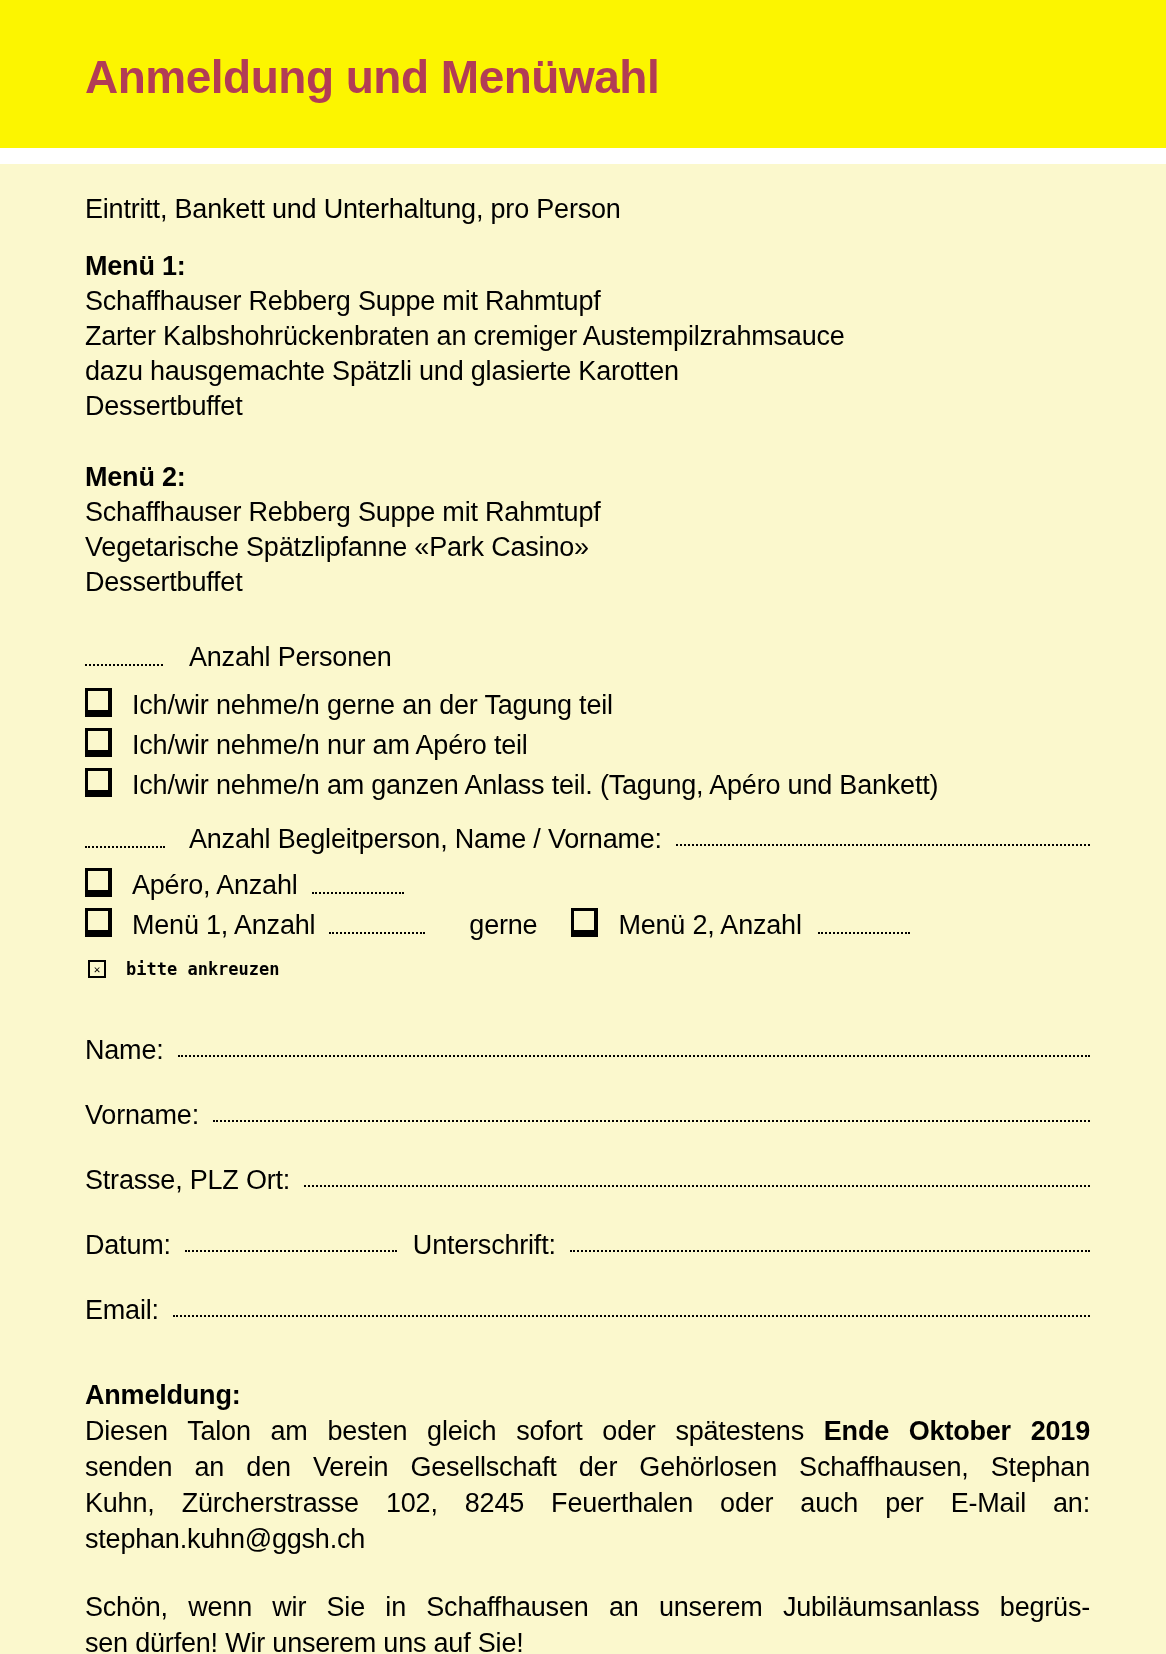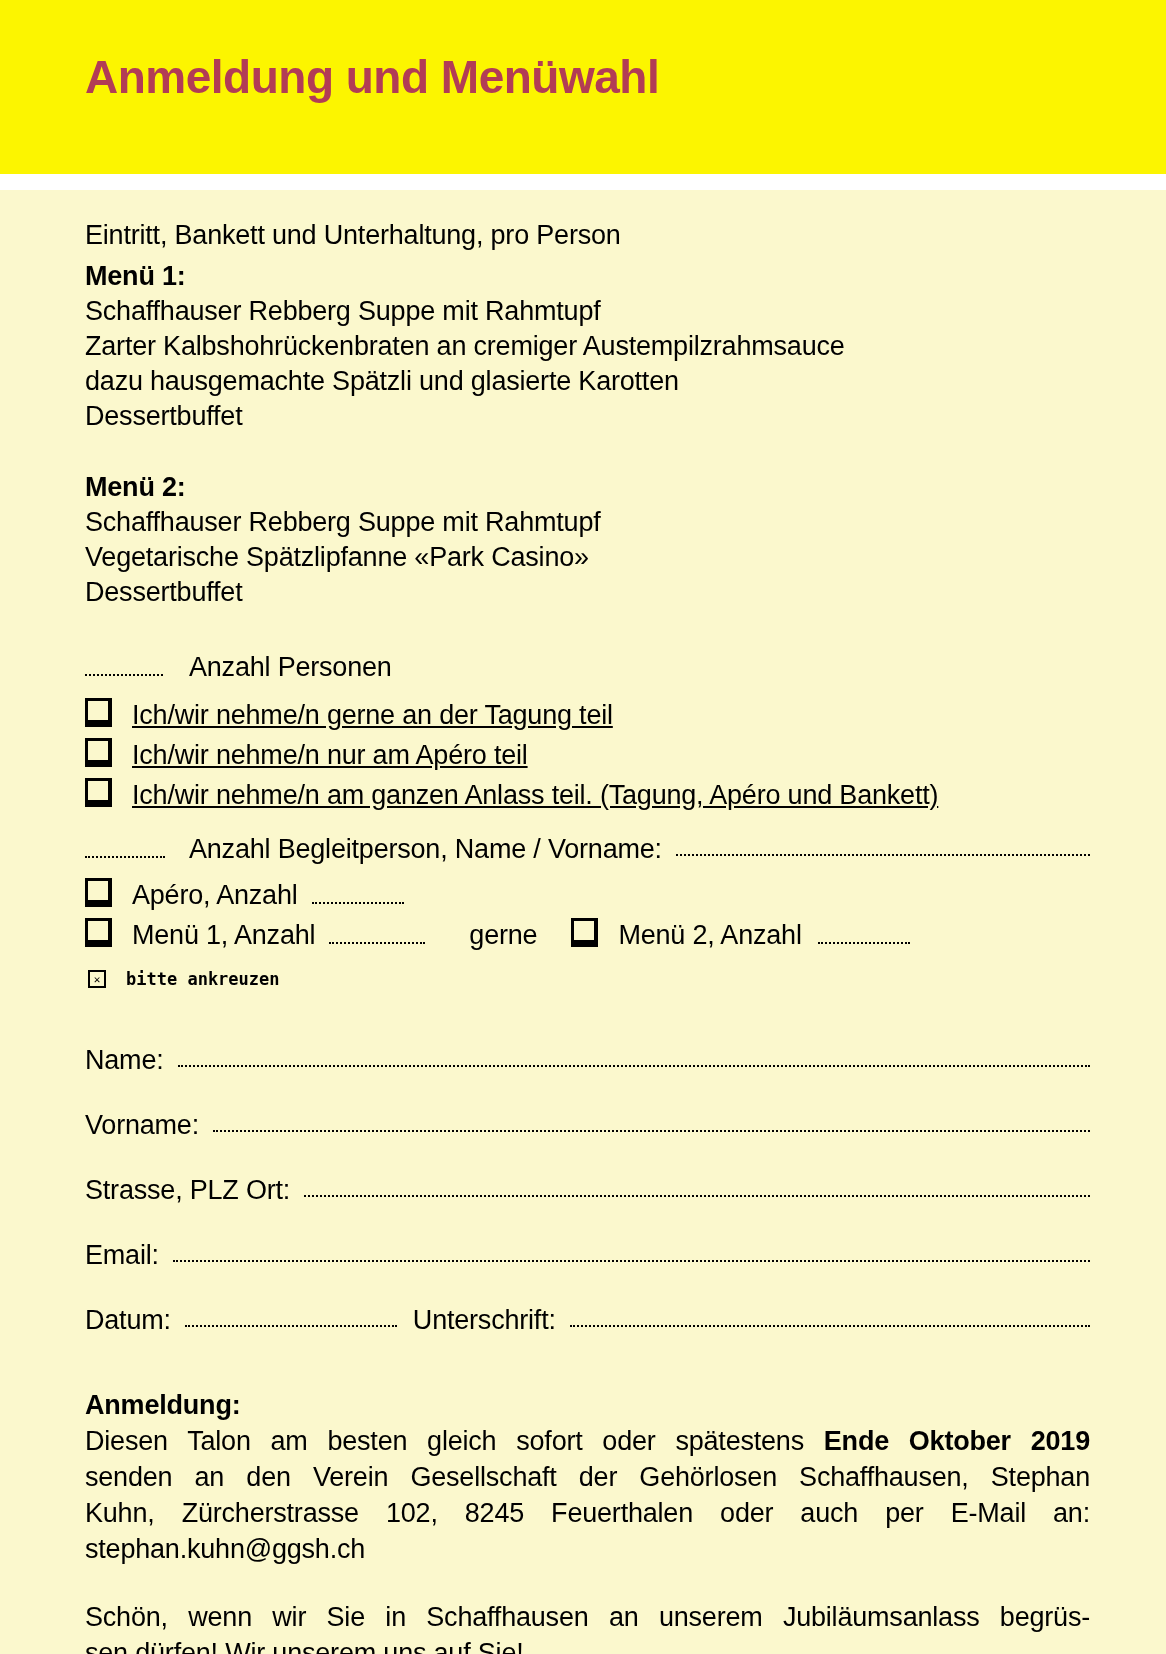--- a/index.html
+++ b/index.html
@@ -8,42 +8,42 @@
     width: 1166px;
     height: 1654px;
     margin: 0 auto;
     background: #FBF8CD;
     font-family: "Liberation Sans", sans-serif;
     color: #000;
     overflow: hidden;
   }
   
   #header {
-    height: 174px;
+    height: 148px;
     background: #FCF500;
   }
   #header h1 {
     margin: 0;
     padding: 50px 0 0 85px;
     font-size: 46px;
     font-weight: bold;
     letter-spacing: -0.5px;
     color: #B23C55;
   }
   #white-gap { height: 16px; background: #FFFFFF; }
 
   
   #content {
     padding: 28px 76px 0 85px; 
     font-size: 27px;
     letter-spacing: -0.2px;
   }
   .line { line-height: 35px; }
   .bold { font-weight: bold; }
-  .intro { margin-bottom: 6px; }
+  .intro { margin-bottom: 22px; }
   .menu-block { margin-bottom: 36px; }
 
   
   .dots {
     display: inline-block;
     height: 0;
     border-bottom: 2px dotted #000;
     vertical-align: baseline;
   }
   .row { display: flex; align-items: baseline; }
@@ -59,21 +59,21 @@
     width: 20px;
     height: 19px;
     border: 3px solid #000;
     border-bottom-width: 7px;
     border-right-width: 4px;
     background: transparent;
     vertical-align: -3px;
     margin-right: 20px;
     flex: 0 0 auto;
   }
-  .cb-row { line-height: 40px; text-decoration: underline; }
+  .cb-row { line-height: 40px; }
 
   .begleit-row { margin-top: 14px; line-height: 40px; }
   .begleit-row .lead { width: 80px; margin-right: 24px; flex: 0 0 auto; }
   .begleit-row .fill { margin-left: 14px; transform: translateY(-2px); }
 
   .apero-row { margin-top: 6px; line-height: 40px; }
   .apero-row .dots { width: 92px; margin-left: 14px; }
 
   .menus-row { line-height: 40px; }
   .menus-row .dots1 { width: 96px; margin-left: 14px; }
@@ -187,28 +187,28 @@
           <span class="dots fill"></span>
       </div>
       <div class="row field-row">
         <span class="label">Vorname:</span>
           <span class="dots fill"></span>
       </div>
       <div class="row field-row">
         <span class="label">Strasse, PLZ Ort:</span>
           <span class="dots fill"></span>
       </div>
-      <div class="row field-row">
-        <span class="label">Email:</span>
-          <span class="dots fill"></span>
-      </div>
       <div class="row field-row datum-row">
         <span class="label">Datum:</span>
           <span class="dots dfix"></span>
           <span class="ulabel">Unterschrift:</span>
+          <span class="dots fill"></span>
+      </div>
+      <div class="row field-row">
+        <span class="label">Email:</span>
           <span class="dots fill"></span>
       </div>
     </div>
 
     <div class="anmeldung">
       <div class="para-line bold">Anmeldung:</div>
       <div class="para-line justify"><span>Diesen Talon am besten gleich sofort oder spätestens </span><span class="bold">Ende Oktober 2019</span></div>
       <div class="para-line justify">senden an den Verein Gesellschaft der Gehörlosen Schaffhausen, Stephan</div>
       <div class="para-line justify">Kuhn, Zürcherstrasse 102, 8245 Feuerthalen oder auch per E-Mail an:</div>
       <div class="para-line">stephan.kuhn@ggsh.ch</div>

